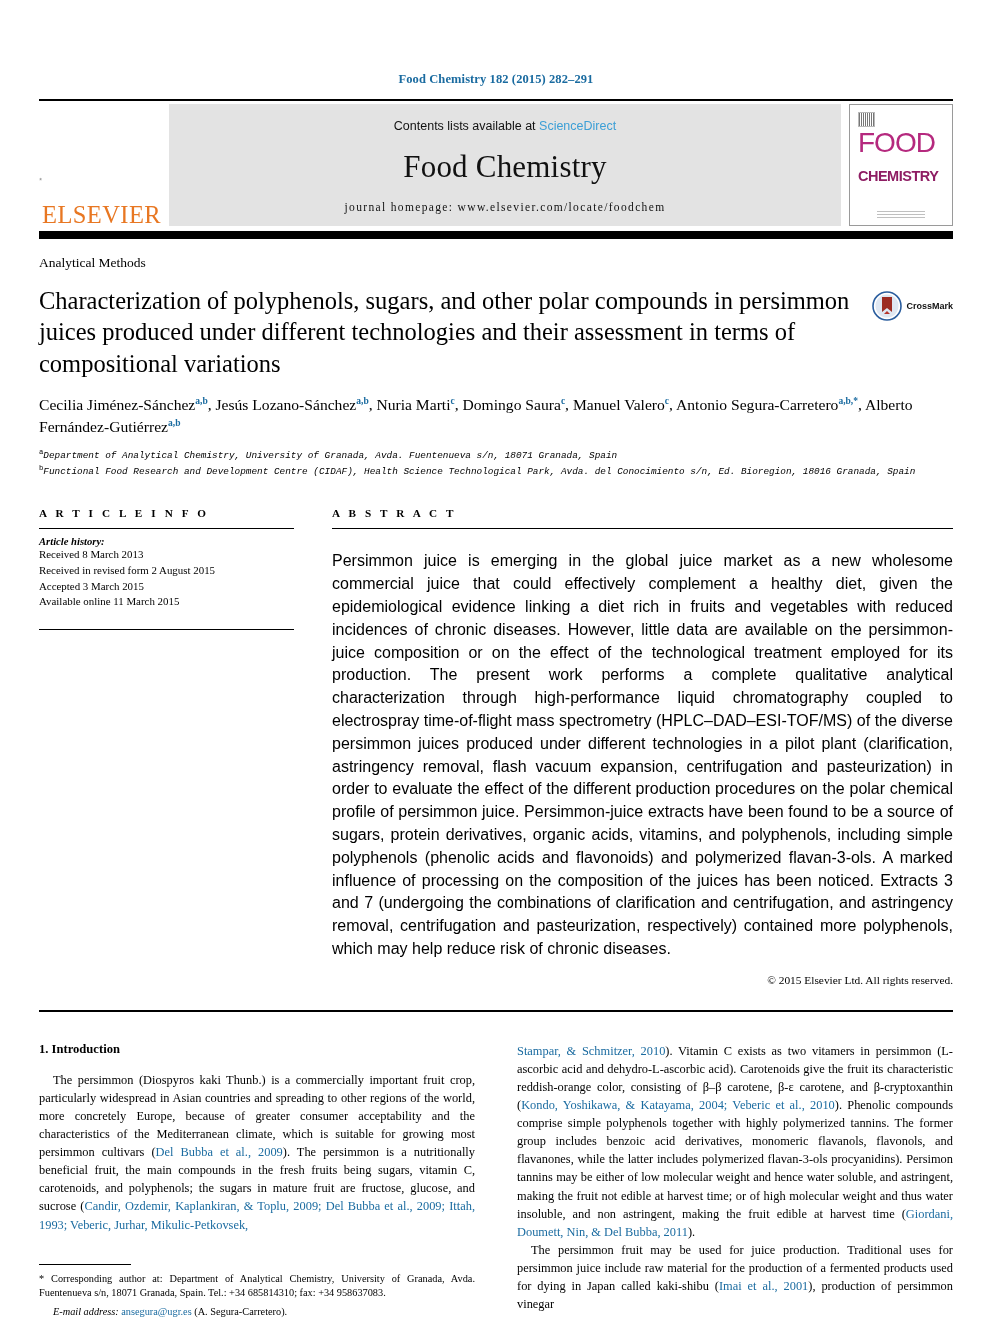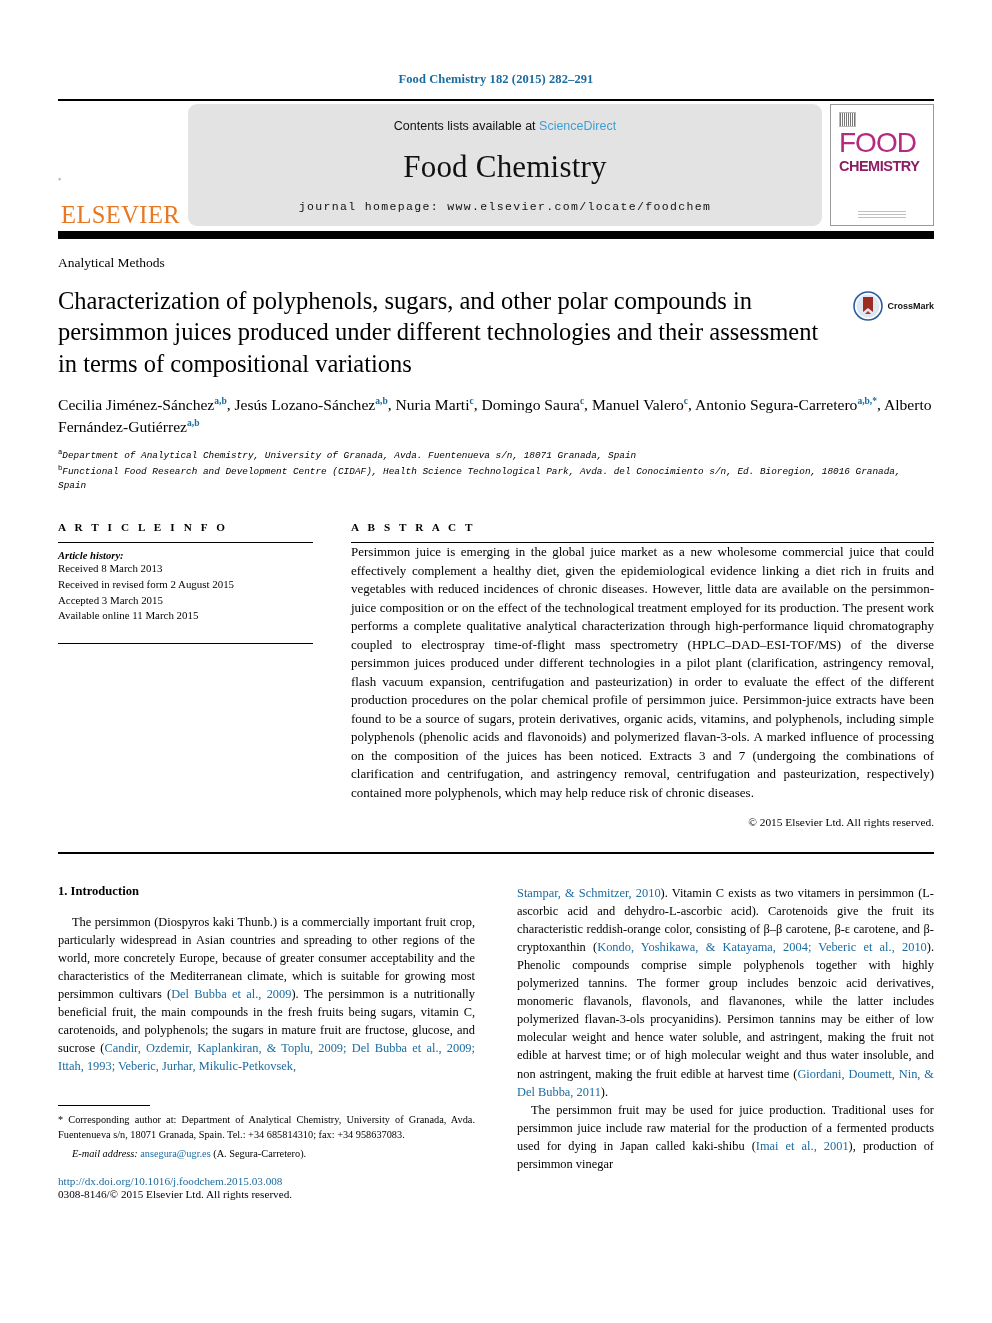--- a/index.html
+++ b/index.html
@@ -7,21 +7,21 @@
     margin: 0; padding: 0;
     background: #ffffff;
   }
   body {
     width: 992px; height: 1323px;
     font-family: "Liberation Serif", serif;
     color: #000000;
     position: relative;
     overflow: hidden;
   }
-  .page { position: relative; width: 992px; height: 1323px; padding: 0 58px; }
+  .page { position: relative; width: 992px; height: 1323px; padding: 0 39px; }
 
   
   .running-head {
     text-align: center;
     color: #1a6ba0;
     font-family: "Liberation Serif", serif;
     font-weight: bold;
     font-size: 12.5px;
     padding-top: 72px;
     letter-spacing: 0.1px;
@@ -59,36 +59,35 @@
   }
   .masthead-center {
     flex: 1 1 auto;
     background: #e3e3e3;
     margin: 3px 8px 3px 8px;
     display: flex;
     flex-direction: column;
     align-items: center;
     justify-content: space-between;
     padding: 15px 0 13px 0;
-    border-radius: 9px;
   }
   .contents-line {
     font-family: "Liberation Sans", sans-serif;
     font-size: 12.5px;
     color: #111;
   }
   .contents-line .sd { color: #3c9fd6; }
   .journal-title {
     font-family: "Liberation Serif", serif;
     font-size: 31px;
     color: #111;
     letter-spacing: 0.2px;
   }
   .homepage-line {
-    font-family: Liberation Mono, monospace;
+    font-family: Liberation Serif, serif;
     font-size: 11.5px;
     color: #111;
     letter-spacing: 1.35px;
   }
   .cover-thumb {
     width: 104px;
     flex: 0 0 104px;
     border: 1px solid #9a9a9a;
     background: #fff;
     margin: 3px 0;
@@ -112,21 +111,21 @@
     letter-spacing: -1px;
     font-weight: 300;
   }
   .cover-chem {
     font-family: "Liberation Sans", sans-serif;
     font-size: 14.5px;
     font-weight: bold;
     color: #8e1d63;
     letter-spacing: -0.5px;
     line-height: 1;
-    margin-top: 3px;
+    margin-top: 13px;
   }
   .cover-foot {
     margin-top: auto;
     align-self: center;
     width: 48px;
     height: 9px;
     background:
       repeating-linear-gradient(0deg,#b0b0b0 0 1px,#fff 1px 3px);
     opacity: .8;
   }
@@ -206,23 +205,23 @@
     font-style: italic; font-weight: bold; font-size: 10.6px;
     font-family: "Liberation Serif", serif;
   }
   .info-group .line {
     font-size: 10.9px; line-height: 1.44;
     font-family: "Liberation Serif", serif;
   }
   .keywords-rule { border-top: 1.6px solid #000; margin-top: 19px; }
 
   .abstract-body {
-    margin-top: 0;
-    font-family: Liberation Serif, serif;
-    font-size: 13px;
+    margin-top: 21px;
+    font-family: Liberation Sans, sans-serif;
+    font-size: 16px;
     line-height: 1.425;
     text-align: justify;
     text-justify: inter-word;
     hyphens: none;
   }
   .copyright {
     text-align: right;
     font-family: "Liberation Serif", serif;
     font-size: 11.4px;
     margin-top: 13px;

